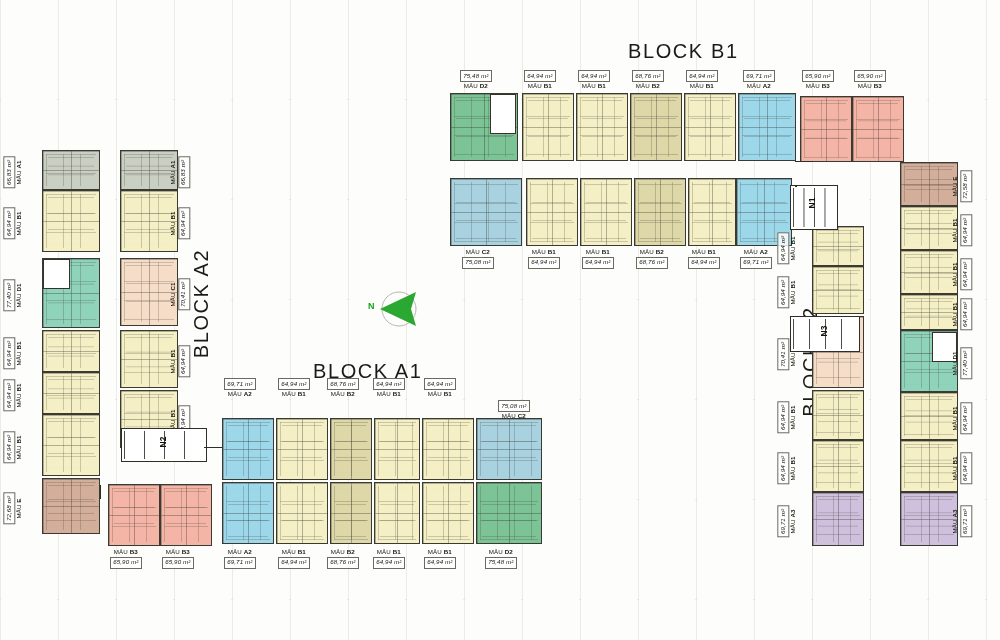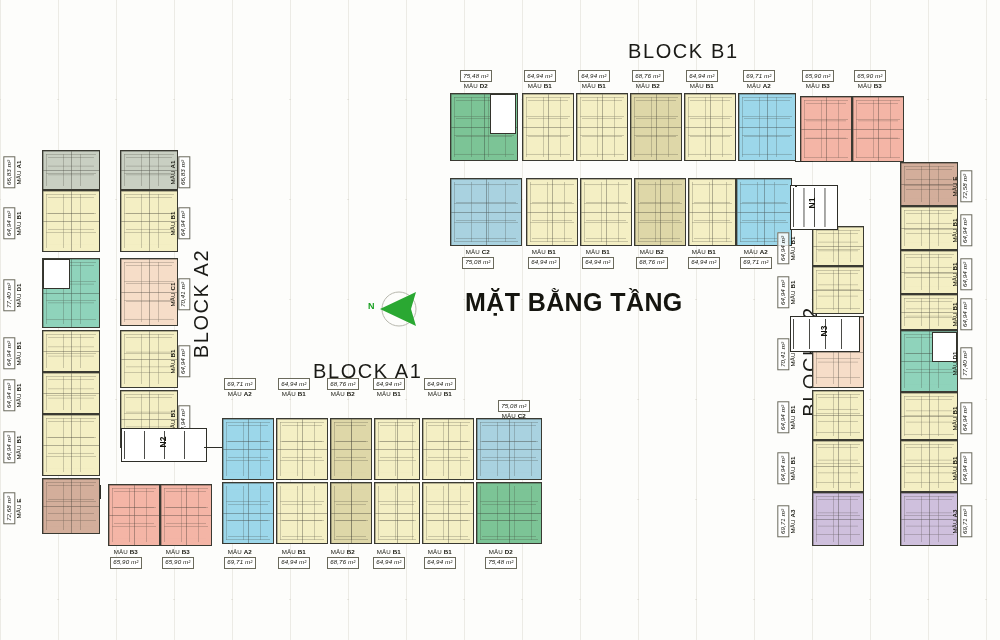--- a/index.html
+++ b/index.html
@@ -679,15 +679,14 @@
   <div class="connector" style="left:204px; top:447px; width:18px; height:1px;"></div>
   <div class="connector" style="left:100px; top:485px; width:1px; height:14px;"></div>
 
   <div id="compass">
     <svg width="62" height="42" viewBox="0 0 62 42">
       <circle cx="31" cy="21" r="17" fill="none" stroke="#b8b8ae" stroke-width="1"></circle>
       <path d="M12 21 L48 4 L43 21 L48 38 Z" fill="#2aa832"></path>
     </svg>
     <div class="nlbl">N</div>
   </div>
-  <div id="plan-title">MẶT BẰNG TẦNG</div>
 
 </div>
 
 </body></html>

